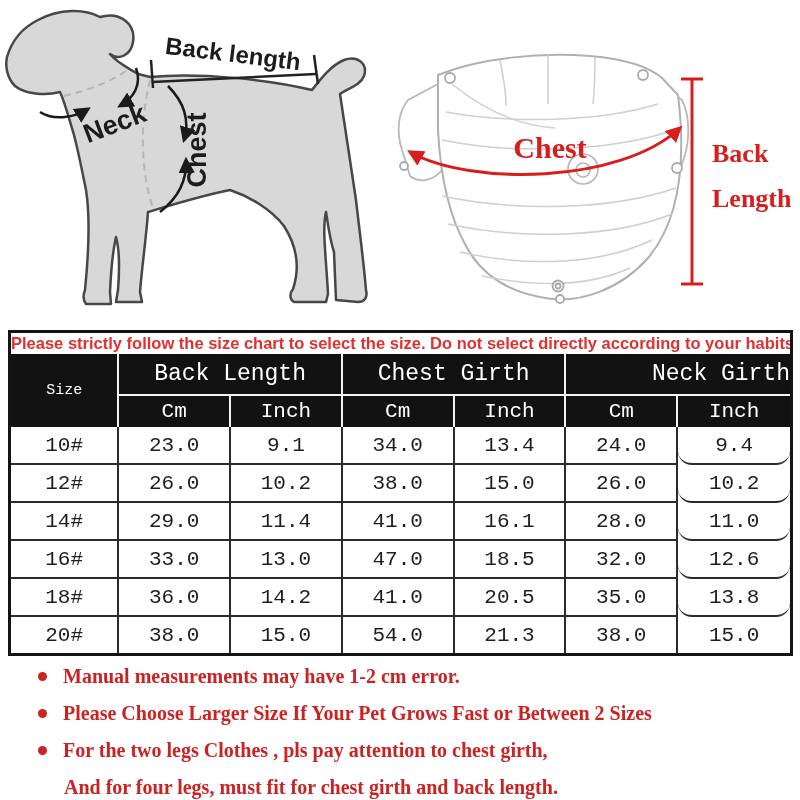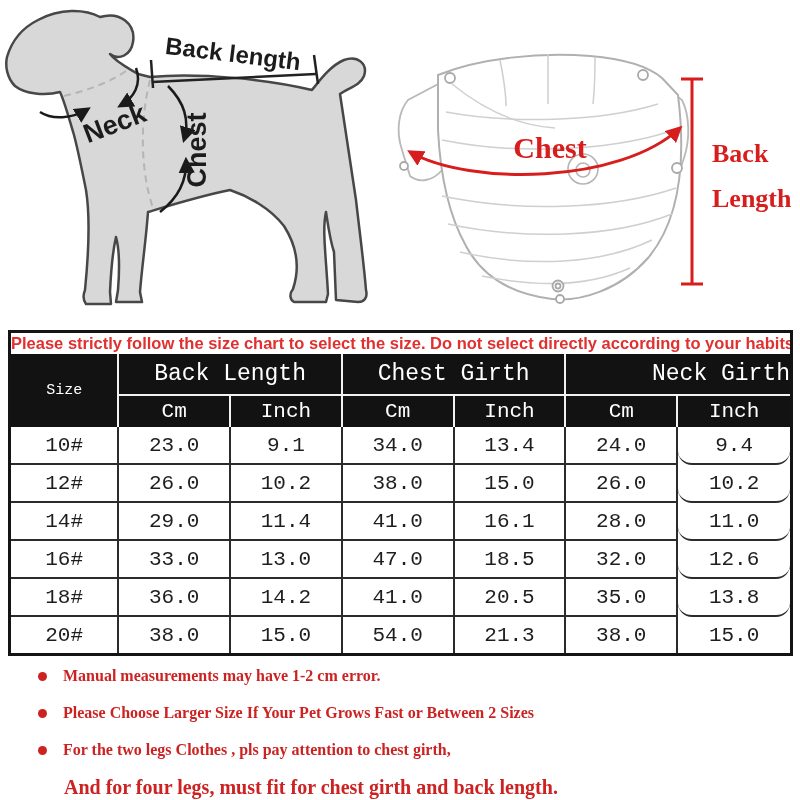--- a/index.html
+++ b/index.html
@@ -26,21 +26,21 @@
   th.sub{height:31px;font-size:21px;border-right:2px solid #f2f2f2;}
   th.sub:last-child{border-right:none;}
   table.sizes td{height:36px;font-size:21px;color:#1e1e1e;
                  border-right:2px solid #2b2b2b;border-bottom:2px solid #2b2b2b;}
   table.sizes td:last-child{border-right:none;border-radius:14px;}
   table.sizes tr:last-child td{border-bottom:none;text-align:center;}
 
   
   .notes{position:absolute;left:36px;top:664px;width:750px;
          font-family:"Liberation Serif",serif;font-weight:bold;color:#cc2222;}
-  .note-line{display:flex;align-items:flex-start;margin-bottom:13px;font-size:16px;line-height:24px;}
+  .note-line{display:flex;align-items:flex-start;margin-bottom:13px;font-size:20px;line-height:24px;}
   .note-dot{width:9px;height:9px;border-radius:50%;background:#cc2222;flex:0 0 9px;
             margin:8px 16px 0 2px;}
   .note-cont{margin-left:28px;font-size:20px;line-height:24px;}
 
   svg text{font-family:"Liberation Sans",sans-serif;}
   svg text.serif{font-family:"Liberation Serif",serif;}
 </style>
 </head>
 <body>
 

